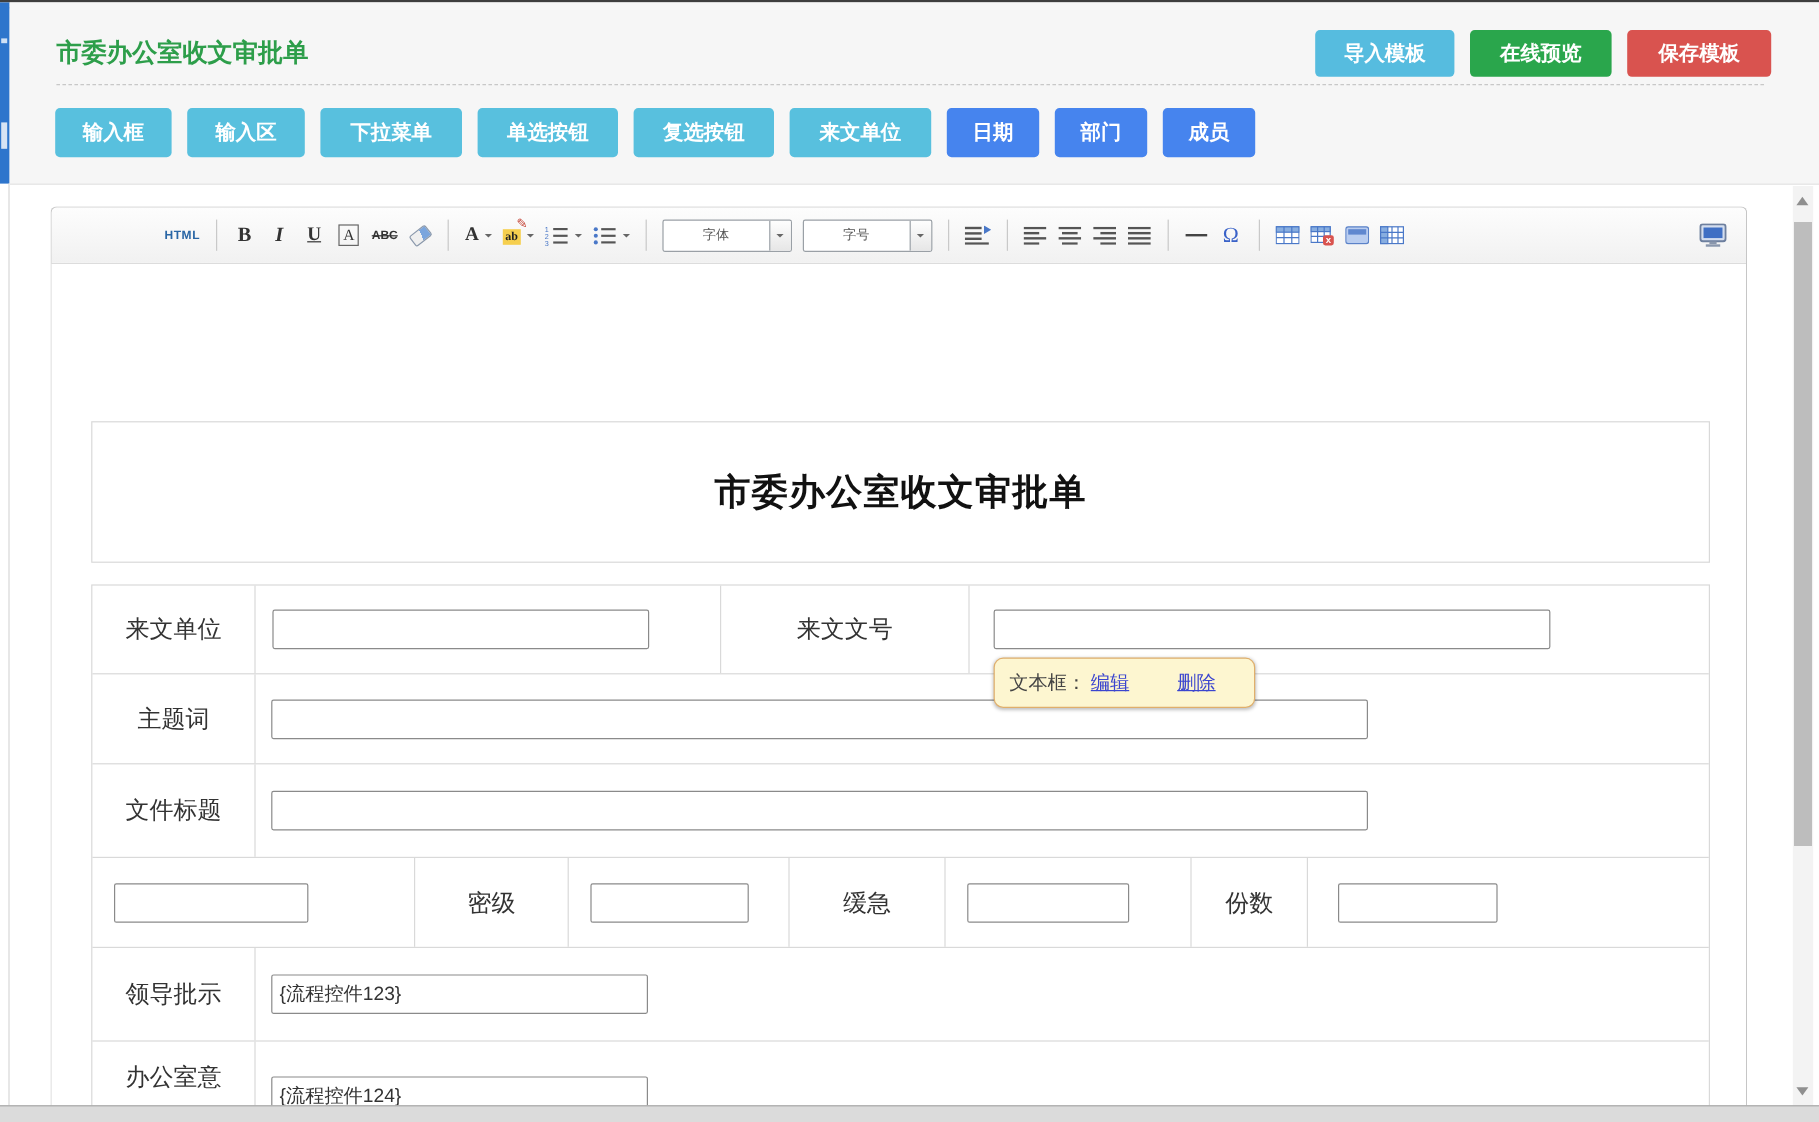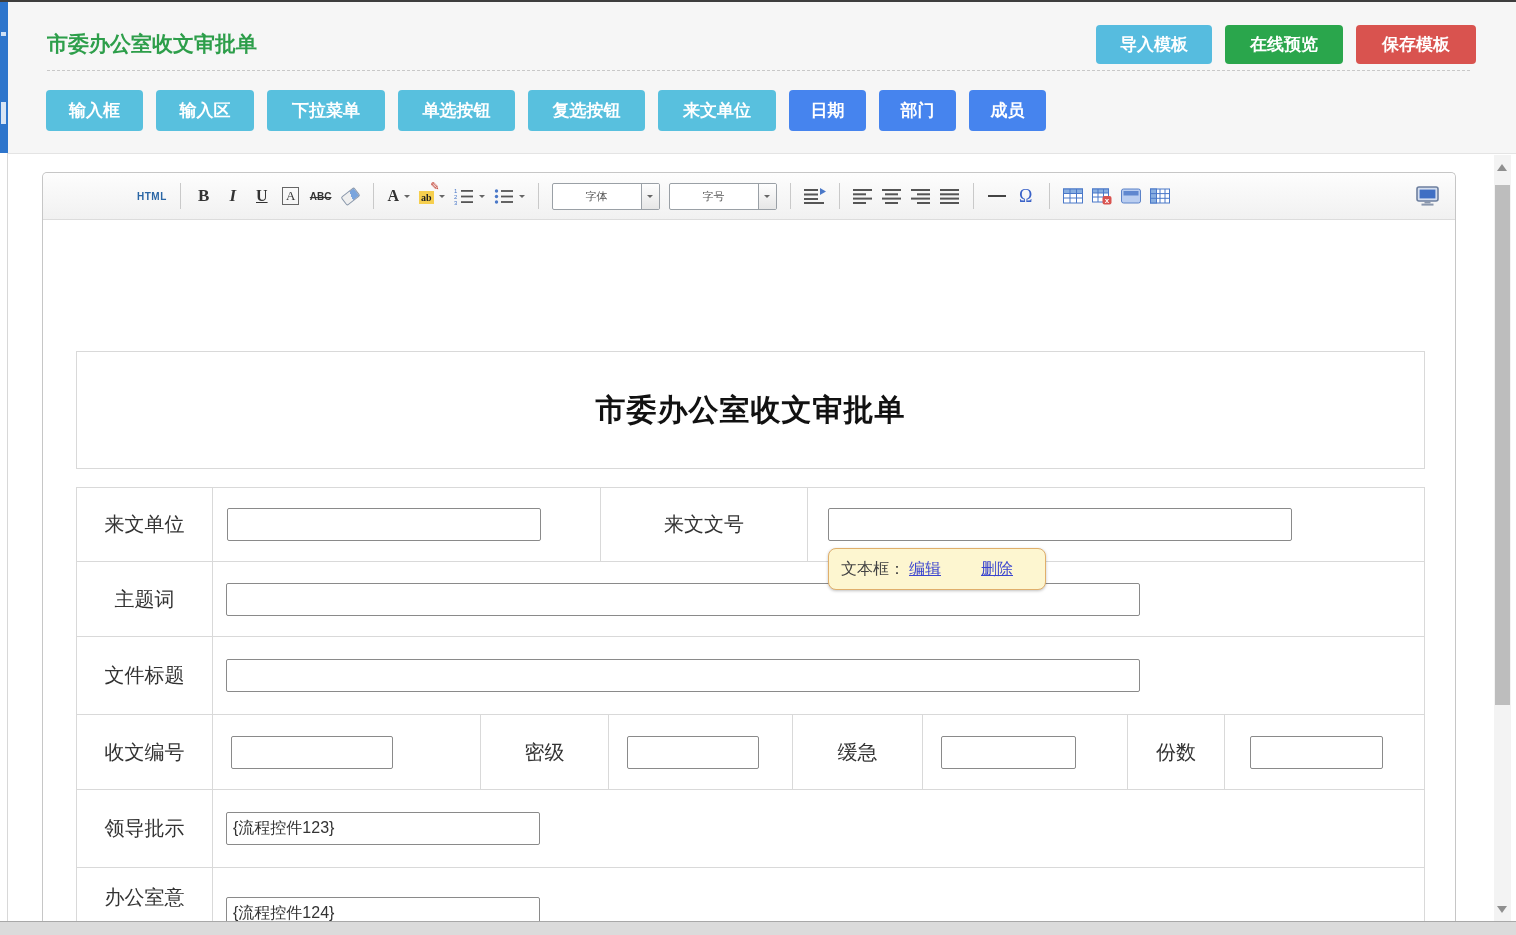--- a/index.html
+++ b/index.html
@@ -307,21 +307,20 @@
             <input class="t ml13 iw914" value="" style="">
           </div>
         </div>
         <div class="frow h78">
           <div class="fcell lab cw135">文件标题</div>
           <div class="fcell fill">
             <input class="t ml13 iw914" value="" style="">
           </div>
         </div>
         <div class="frow h75">
-          <div class="fcell lab cw135">收文编号</div>
           <div class="fcell cw268">
             <input class="t ml18 iw162" value="" style="">
           </div>
           <div class="fcell lab cw128">密级</div>
           <div class="fcell cw184">
             <input class="t ml18 iw132" value="" style="">
           </div>
           <div class="fcell lab cw130">缓急</div>
           <div class="fcell cw205">
             <input class="t ml18 iw135" value="" style="">

